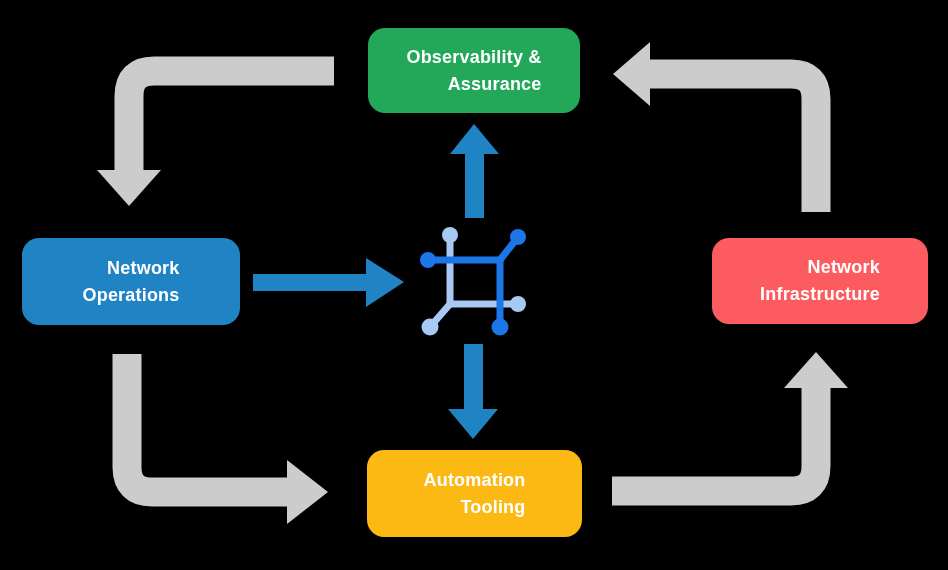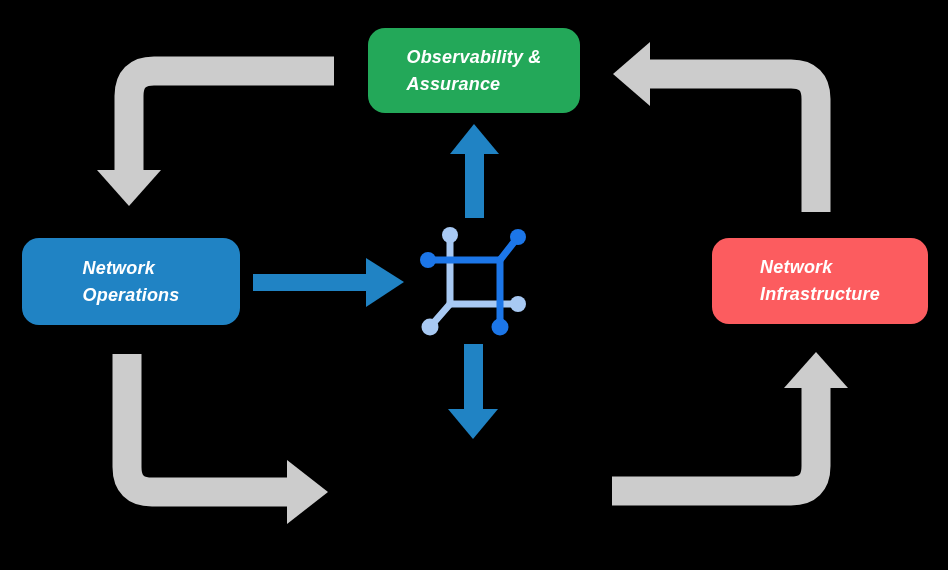--- a/index.html
+++ b/index.html
@@ -20,28 +20,27 @@
     left: 0;
     top: 0;
     width: 948px;
     height: 570px;
   }
   .box {
     position: absolute;
     display: flex;
     align-items: center;
     justify-content: center;
-    text-align: left;
+    text-align: right;
     color: var(--text_white, #fff);
     border-radius: 17px;
     font-size: 18px;
     font-weight: 700;
     line-height: 1.5;
     letter-spacing: 0.2px;
-    font-style: italic;
   }
   .box span { white-space: pre-line; }
   #box-observability { left: 368px; top: 28px;  width: 212px; height: 85px; background: var(--green); }
   #box-operations    { left: 22px;  top: 238px; width: 218px; height: 87px; background: var(--blue); }
   #box-infrastructure{ left: 712px; top: 238px; width: 216px; height: 86px; background: var(--red); }
   #box-automation    { left: 367px; top: 450px; width: 215px; height: 87px; background: var(--yellow); }
 
   .garrow-line { stroke: var(--arrow_gray); stroke-width: 29px; fill: none; }
   .garrow-head { fill: var(--arrow_gray); }
   .barrow      { fill: var(--blue); }
@@ -116,14 +115,18 @@
   <div class="box" id="box-operations">
     <span>Network
 Operations</span>
   </div>
 
   <div class="box" id="box-infrastructure">
     <span>Network
 Infrastructure</span>
   </div>
 
+  <div class="box" id="box-automation">
+    <span>Automation
+Tooling</span>
+  </div>
 
 </div>
 
 </body></html>

